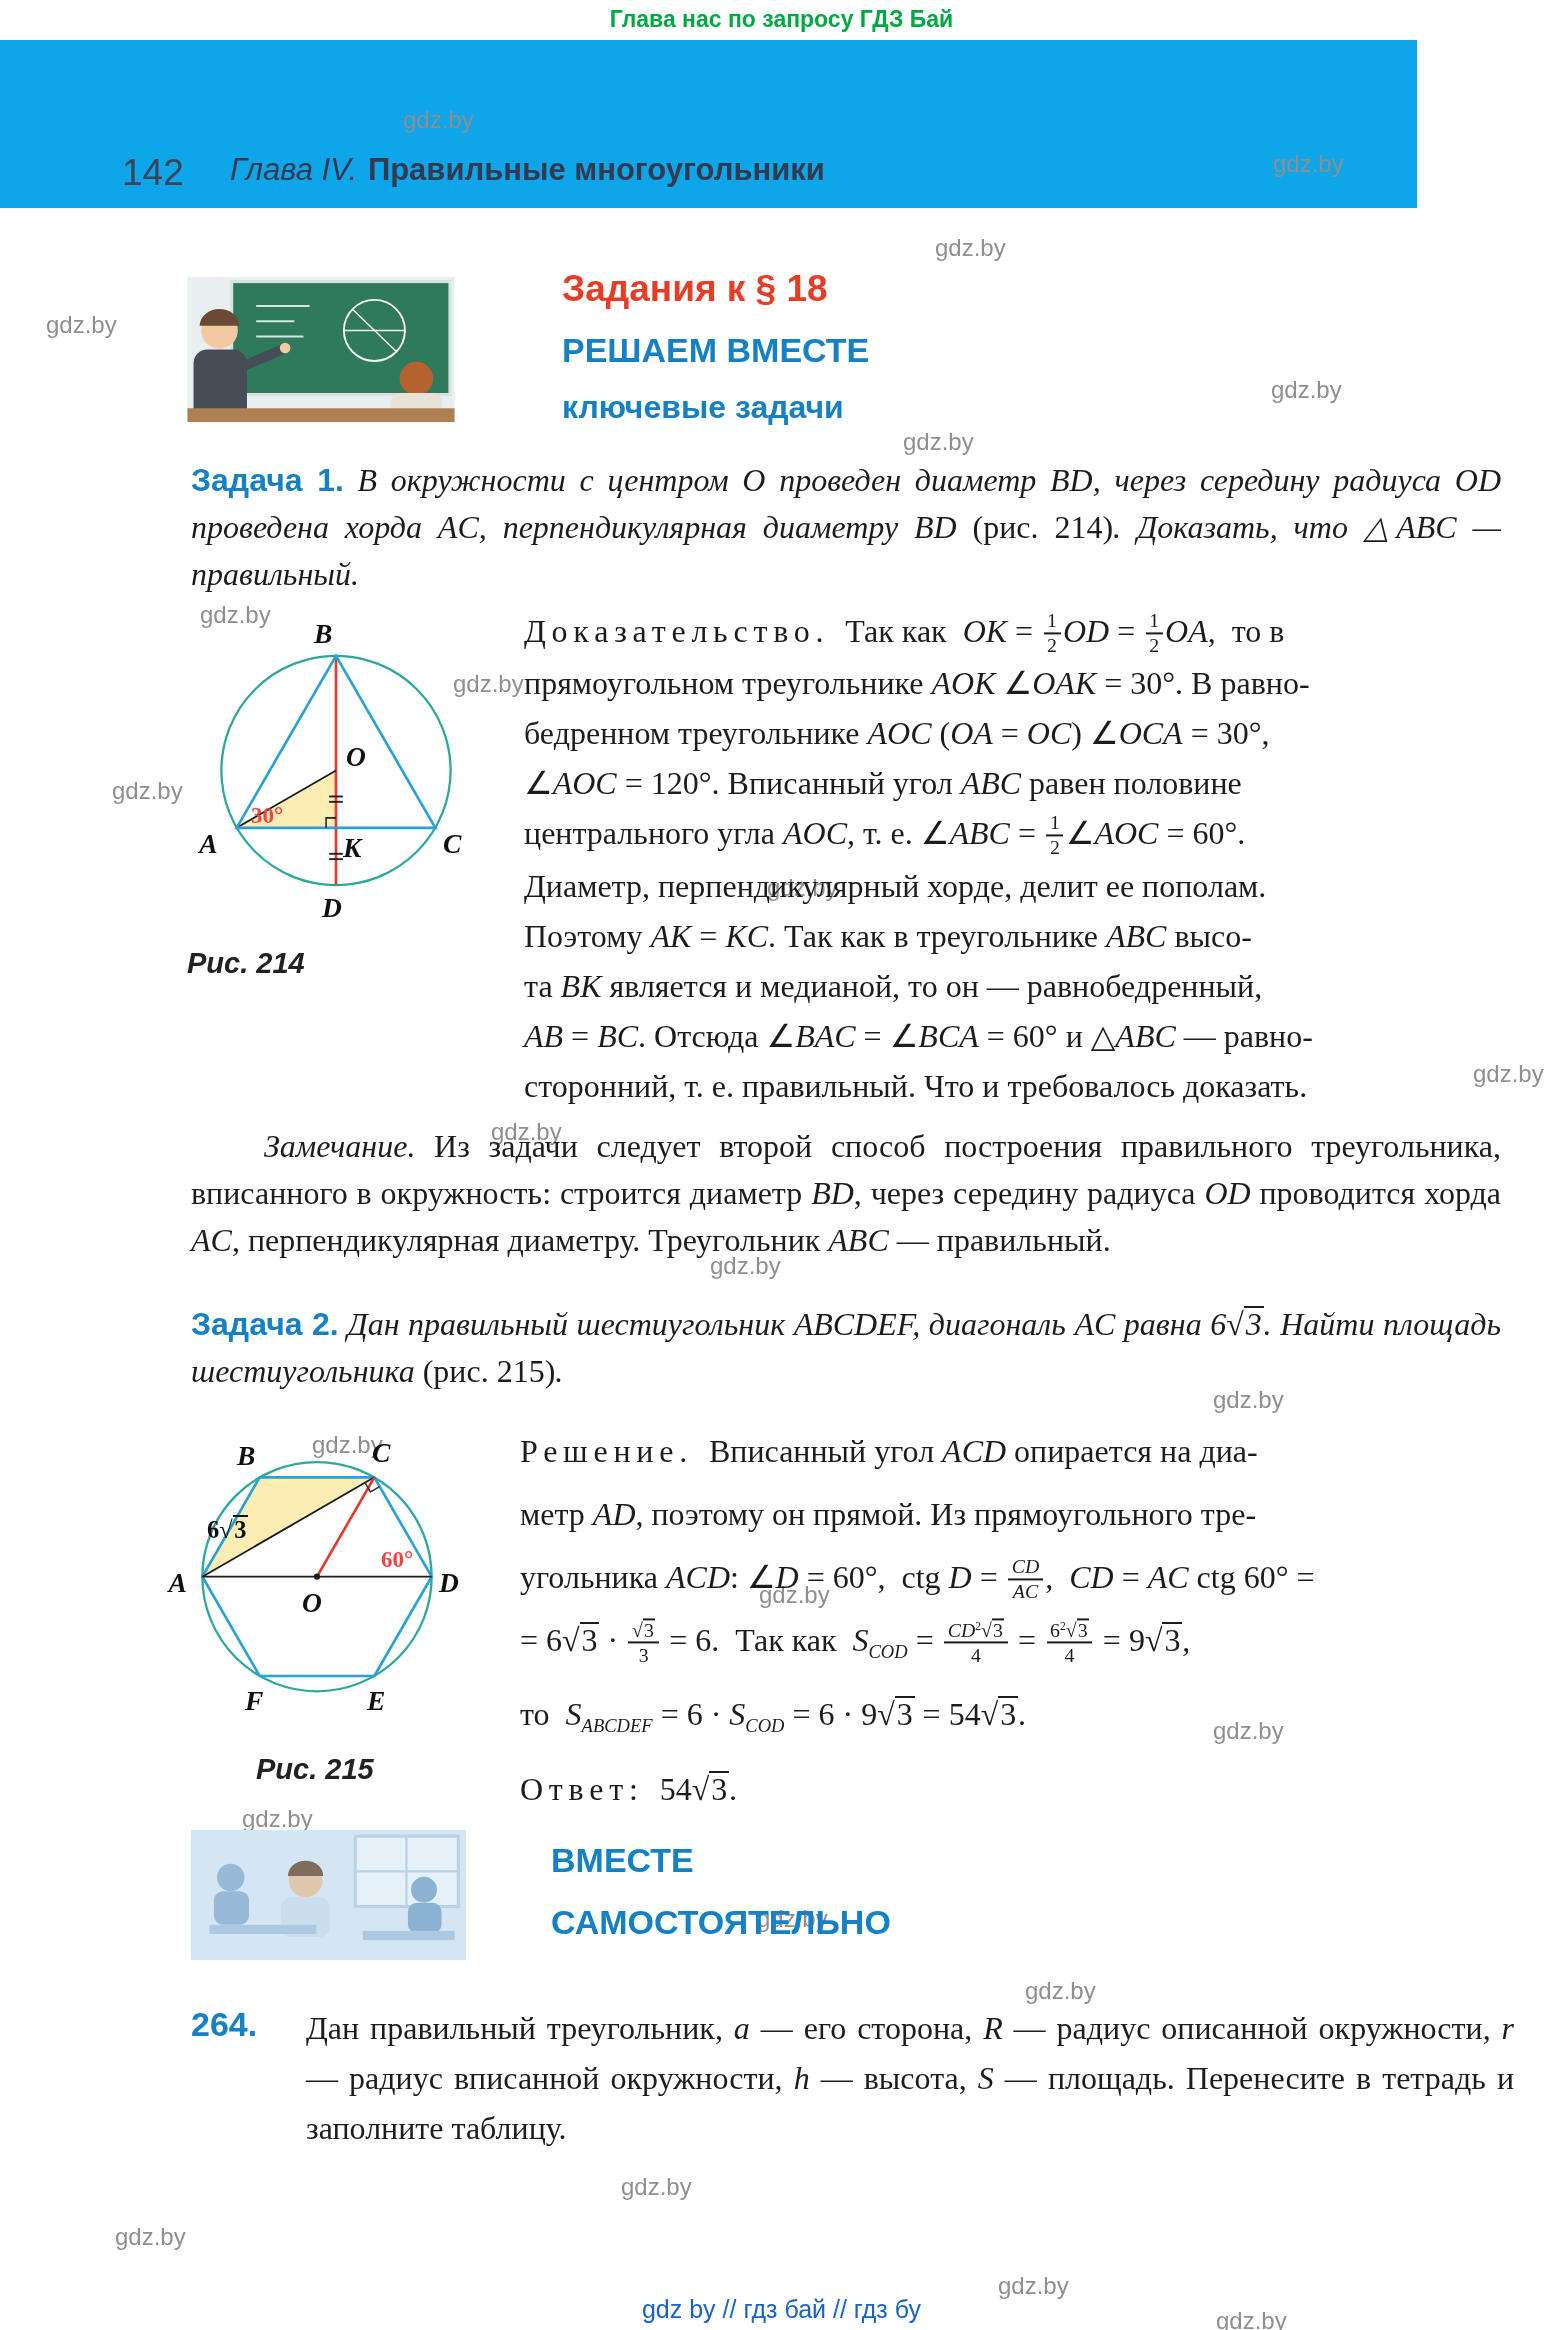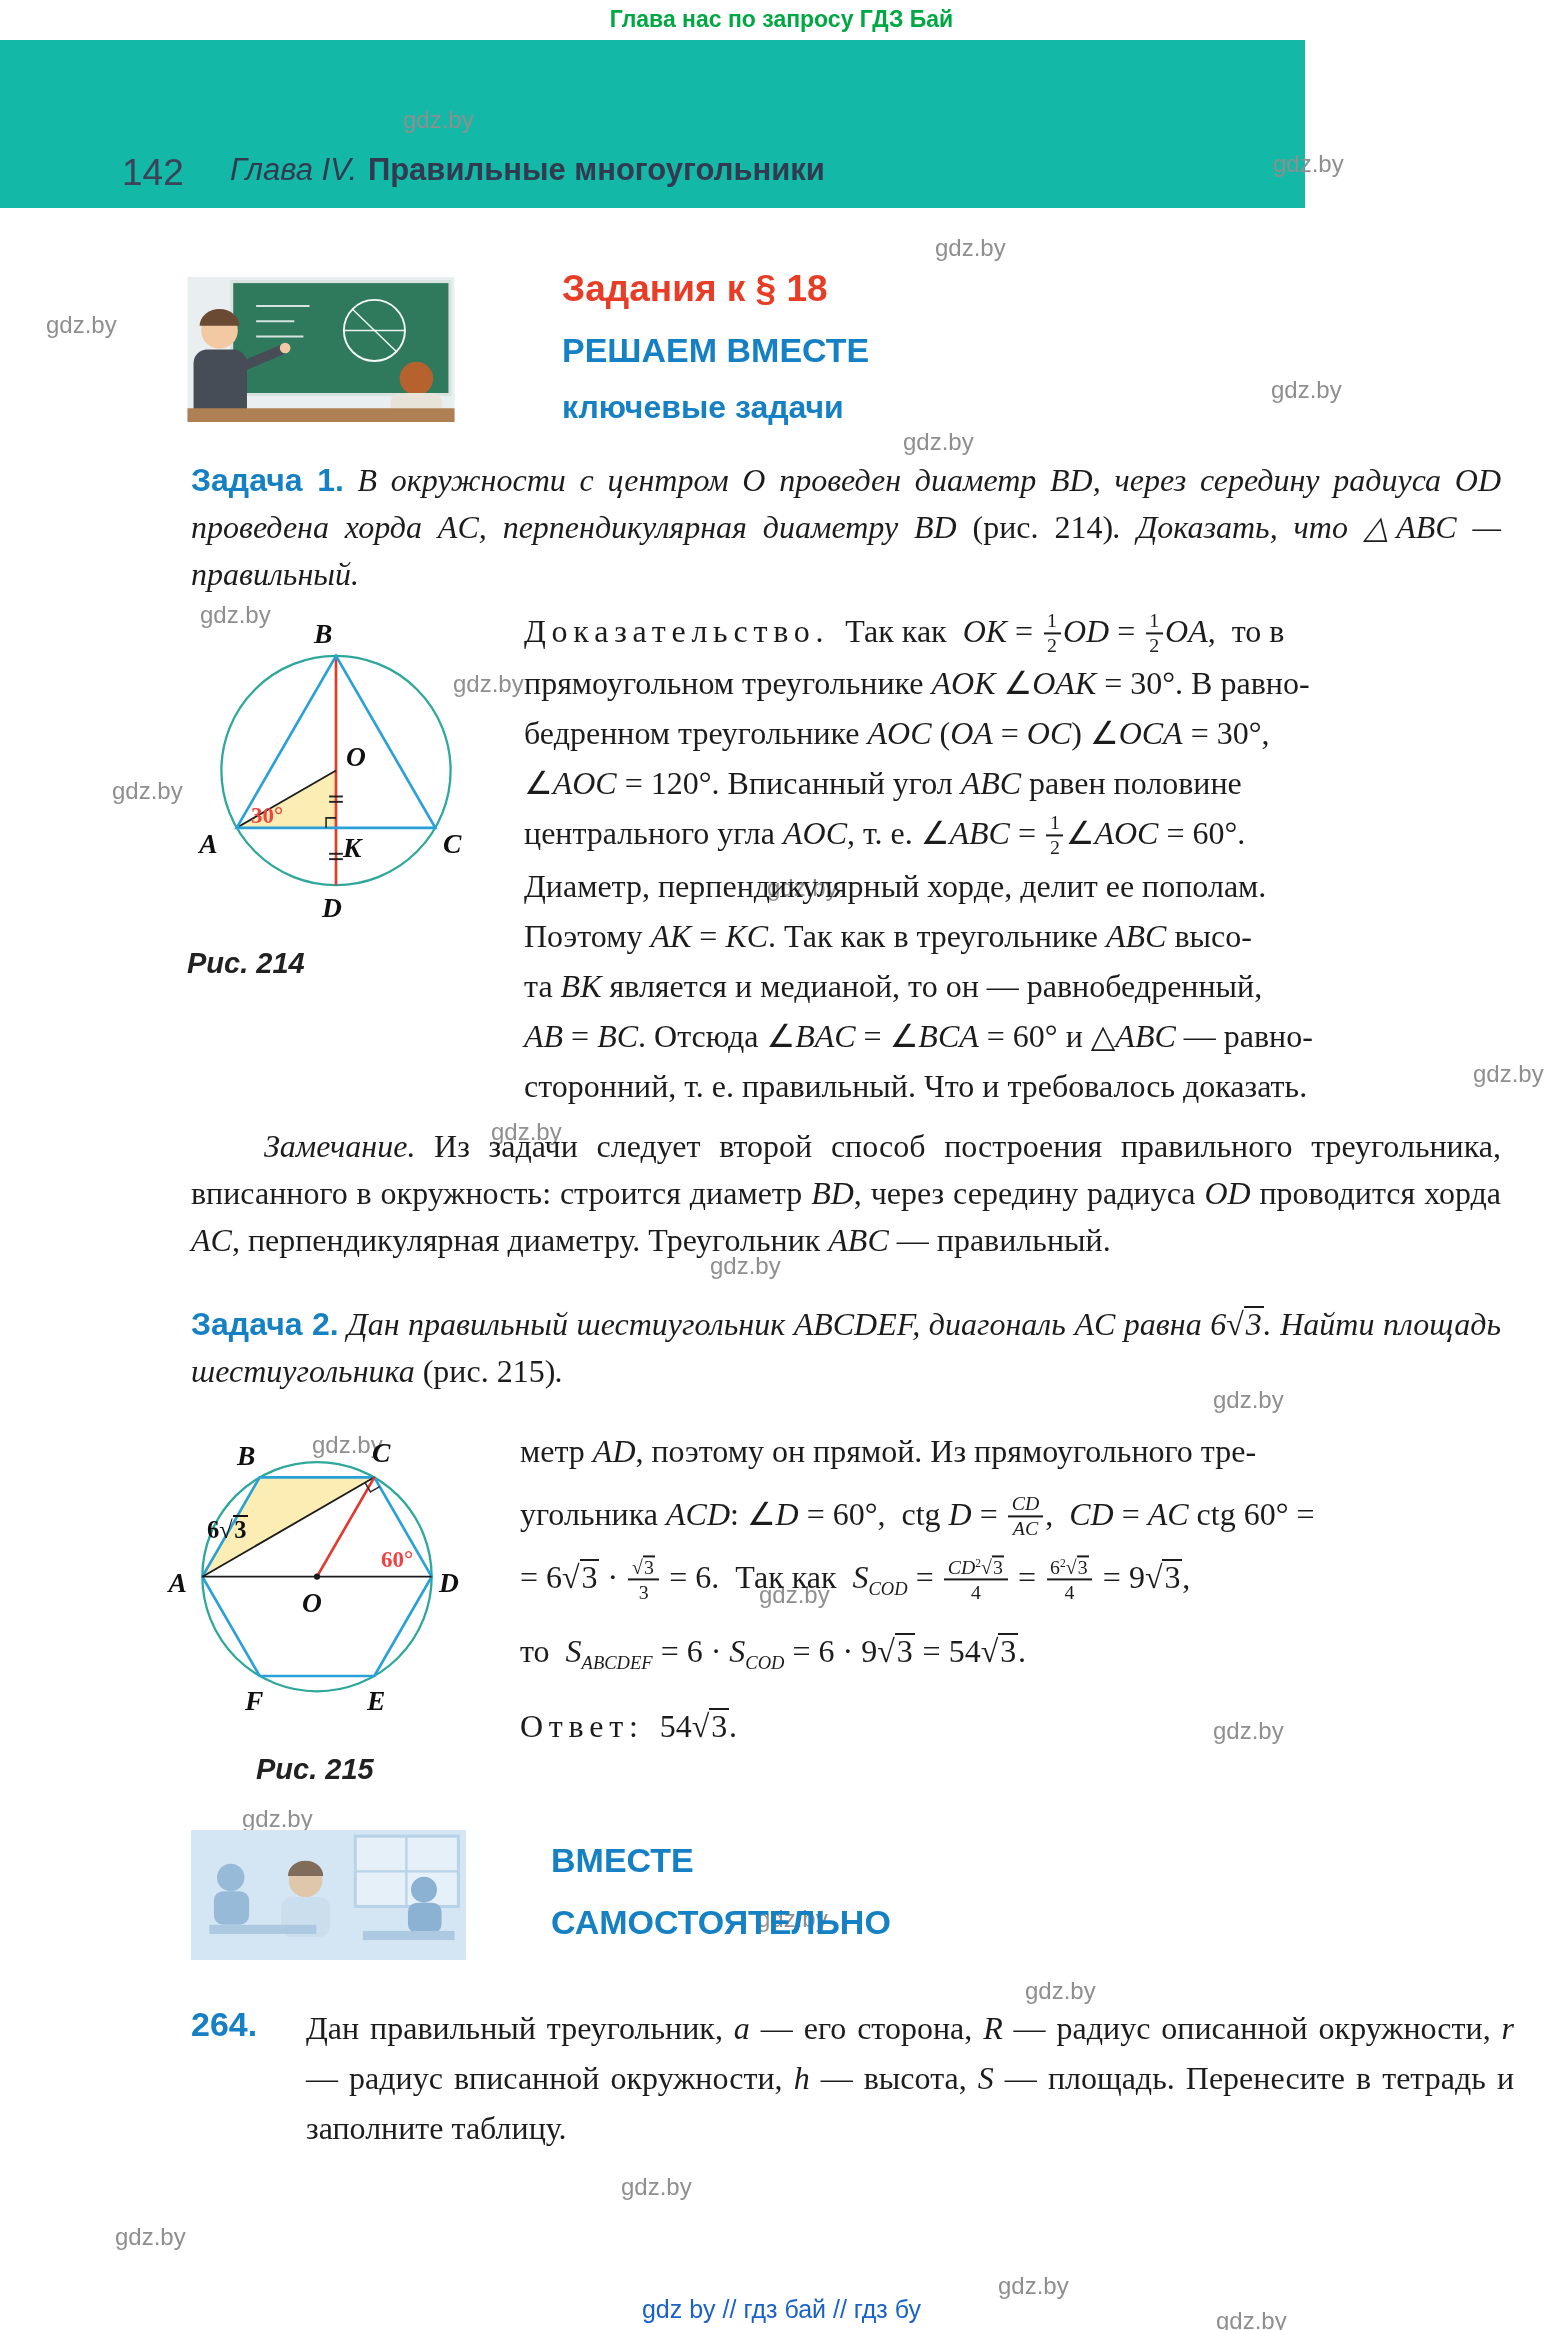--- a/index.html
+++ b/index.html
@@ -8,21 +8,21 @@
     background:#ffffff;color:#1c1c1c;
     font-family:"Liberation Serif",serif;
   }
   .abs{position:absolute;}
 
   
   .banner{top:6.1px;left:0;width:100%;text-align:center;
     font:600 23px "Liberation Sans",sans-serif;color:#00a843;}
 
   
-  .headband{top:40px;left:0;width:1305px;height:168px;background:#14b8a6;}
+  .headband{top:40px;left:0;width:1417px;height:168px;background:#0ea5e9;}
   .pagenum{position:absolute;left:122px;bottom:13.8px;
     font:400 37px "Liberation Sans",sans-serif;color:#3c4257;}
   .chapter{position:absolute;left:230px;bottom:20px;
     font:400 31px "Liberation Sans",sans-serif;color:#333a50;}
   .chapter i{font-style:italic;margin-right:10.7px;}
   .chapter b{font-weight:700;}
 
   
   .wm{position:absolute;font:400 24px "Liberation Sans",sans-serif;color:#8f8f8f;white-space:nowrap;}
 
@@ -231,20 +231,21 @@
     <span class="pt" style="left:4.6px;top:147px;">A</span>
     <span class="pt" style="left:275px;top:147px;">D</span>
     <span class="pt" style="left:138px;top:167px;">O</span>
     <span class="pt" style="left:203px;top:265px;">E</span>
     <span class="pt" style="left:81px;top:265px;">F</span>
     <span class="dlabel" style="left:43px;top:95px;"><span>6</span><span class="rt">√<span class="ov">3</span></span></span>
     <span class="ang" style="left:217px;top:127px;">60°</span>
     <figcaption class="figcap">Рис. 215</figcaption>
   </figure>
   <div class="sol">
+      <div class="mline"><span class="sp">Решение.</span>&nbsp; Вписанный угол <i>ACD</i> опирается на диа-</div>
       <div class="mline">метр <i>AD</i>, поэтому он прямой. Из прямоугольного тре-</div>
       <div class="mline">угольника <i>ACD</i>: ∠<i>D</i> = 60°,&nbsp; ctg <i>D</i> = <span class="fr">
           <span class="fn"><i>CD</i></span>
           <span class="fd"><i>AC</i></span>
         </span>,&nbsp; <i>CD</i> = <i>AC</i> ctg 60° =</div>
       <div class="mline">= 6<span class="rt">√<span class="ov">3</span></span> · <span class="fr">
           <span class="fn"><span class="rt">√<span class="ov">3</span></span></span>
           <span class="fd">3</span>
         </span> = 6.&nbsp; Так как&nbsp; <i>S</i><sub><i>COD</i></sub> = <span class="fr">
           <span class="fn"><i>CD</i><sup>2</sup><span class="rt">√<span class="ov">3</span></span></span>

